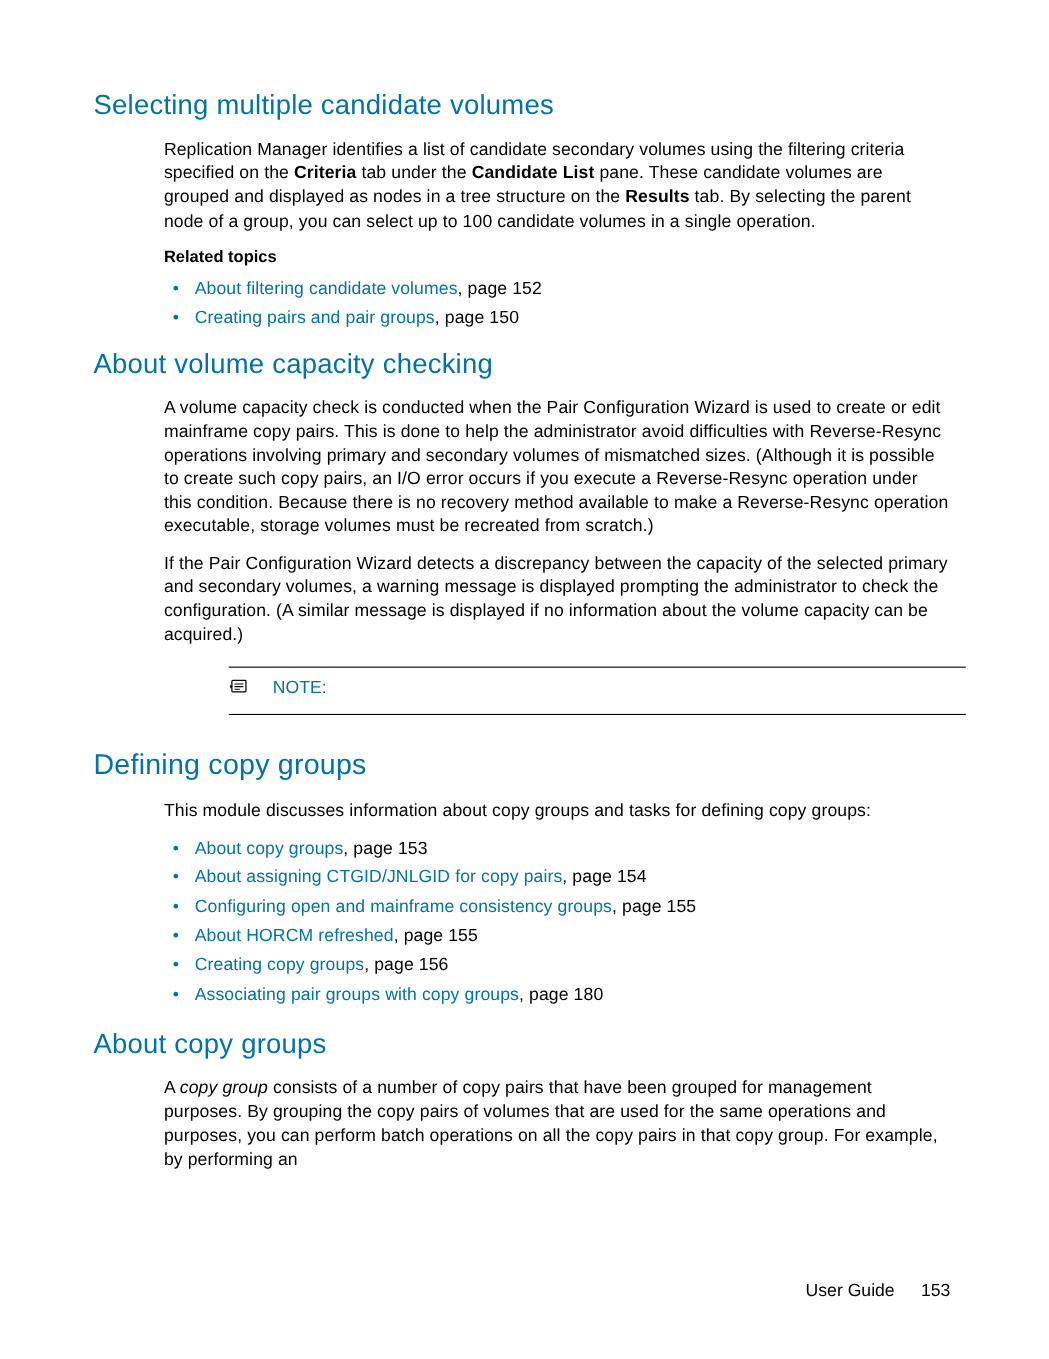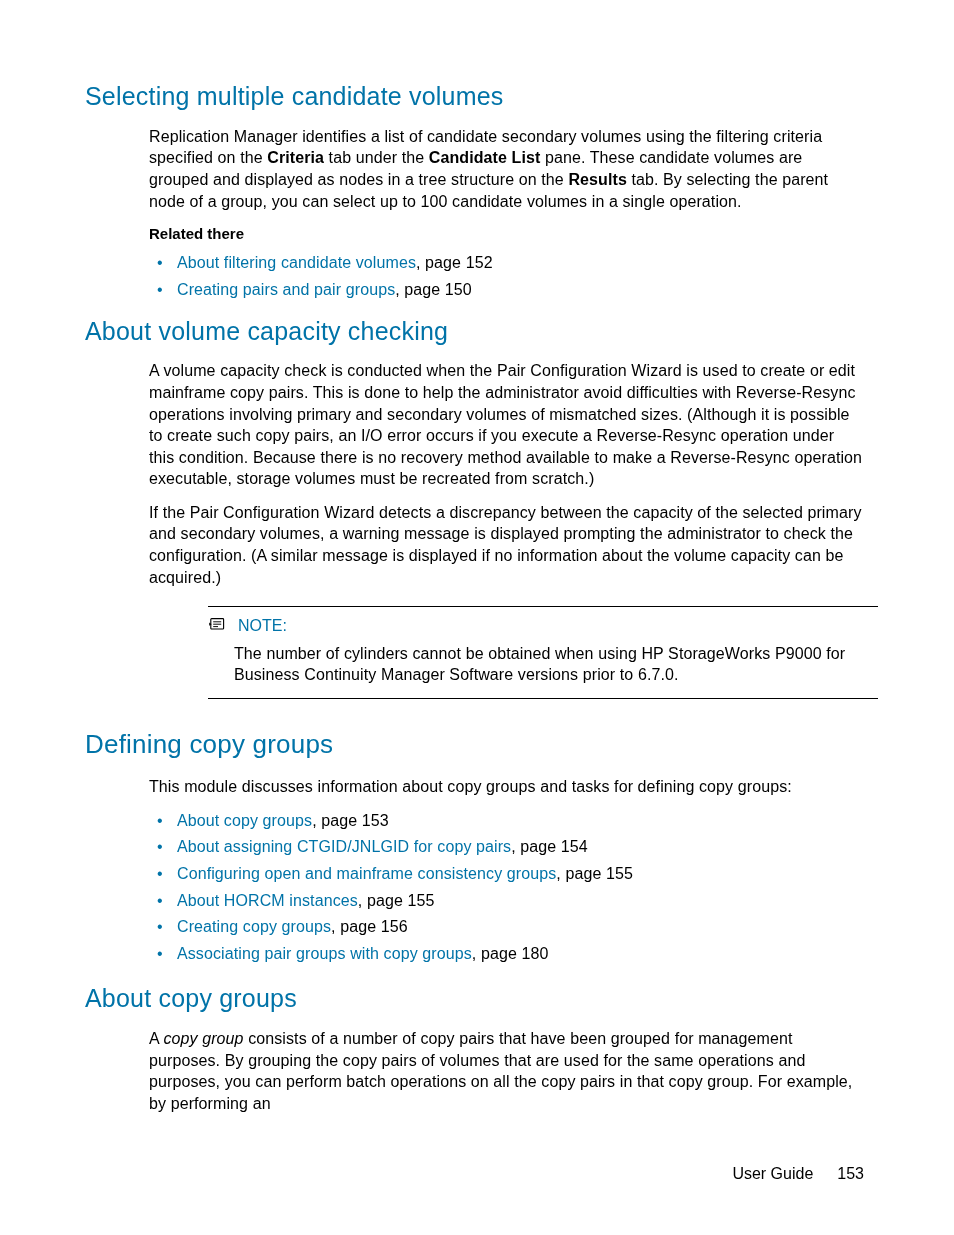--- a/index.html
+++ b/index.html
@@ -81,21 +81,21 @@
   }
   .hr2 {
     border: none;
     border-top: 1px solid #000;
     margin: 12px 0 0 0;
     width: 670px;
   }
   .note-row {
     display: flex;
     align-items: flex-start;
-    gap: 10px;
+    gap: 20px;
     margin: 0 0 6px 0;
   }
   .note-label {
     color: #0073a8;
     font-size: 16px;
   }
   .note-icon {
     width: 20px;
     height: 16px;
     margin-top: 2px;
@@ -119,21 +119,21 @@
 </head>
 <body>
 
 <div class="page">
 
   <h2 class="section">Selecting multiple candidate volumes</h2>
   <div class="body-indent">
     <p>
       <span>Replication Manager identifies a list of candidate secondary volumes using the filtering criteria specified on the </span><span class="bold">Criteria</span><span> tab under the </span><span class="bold">Candidate List</span><span> pane. These candidate volumes are grouped and displayed as nodes in a tree structure on the </span><span class="bold">Results</span><span> tab.  By selecting the parent node of a group, you can select up to 100 candidate volumes in a single operation.</span>
     </p>
-    <div class="related-topics">Related there</div>
+    <div class="related-topics">Related topics</div>
     <ul class="bullets">
       <li><a class="xref">About filtering candidate volumes</a><span>, page 152</span></li>
       <li><a class="xref">Creating pairs and pair groups</a><span>, page 150</span></li>
     </ul>
   </div>
 
   <h2 class="section">About volume capacity checking</h2>
   <div class="body-indent">
     <p>A volume capacity check is conducted when the Pair Configuration Wizard is used to create or edit mainframe copy pairs. This is done to help the administrator avoid difficulties with Reverse-Resync operations involving primary and secondary volumes of mismatched sizes. (Although it is possible to create such copy pairs, an I/O error occurs if you execute a Reverse-Resync operation under this condition. Because there is no recovery method available to make a Reverse-Resync operation executable, storage volumes must be recreated from scratch.)</p>
     <p>If the Pair Configuration Wizard detects a discrepancy between the capacity of the selected primary and secondary volumes, a warning message is displayed prompting the administrator to check the configuration. (A similar message is displayed if no information about the volume capacity can be acquired.)</p>
@@ -144,32 +144,31 @@
     <div class="note-row">
       <svg class="note-icon" viewBox="0 0 24 20">
         <rect x="3" y="2" width="16" height="13" rx="1" fill="none" stroke="#000" stroke-width="1.4"></rect>
         <line x1="6" y1="6" x2="16" y2="6" stroke="#000" stroke-width="1.2"></line>
         <line x1="6" y1="9" x2="16" y2="9" stroke="#000" stroke-width="1.2"></line>
         <line x1="6" y1="12" x2="12" y2="12" stroke="#000" stroke-width="1.2"></line>
         <path d="M1 7 L4 9 L1 11 Z" fill="#000"></path>
       </svg>
       <span class="note-label">NOTE:</span>
     </div>
-    <p class="note-body">The number of cylinders cannot be obtained when using HP StorageWorks P9000 for Business Continuity Manager Software versions prior to 6.7.0.</p>
     <hr class="hr2">
   </div>
 
   <h1 class="major">Defining copy groups</h1>
   <div class="body-indent">
     <p>This module discusses information about copy groups and tasks for defining copy groups:</p>
     <ul class="bullets">
       <li><a class="xref">About copy groups</a><span>, page 153</span></li>
       <li><a class="xref">About assigning CTGID/JNLGID for copy pairs</a><span>, page 154</span></li>
       <li><a class="xref">Configuring open and mainframe consistency groups</a><span>, page 155</span></li>
-      <li><a class="xref">About HORCM instances</a><span>, page 155</span></li>
+      <li><a class="xref">About HORCM refreshed</a><span>, page 155</span></li>
       <li><a class="xref">Creating copy groups</a><span>, page 156</span></li>
       <li><a class="xref">Associating pair groups with copy groups</a><span>, page 180</span></li>
     </ul>
   </div>
 
   <h2 class="section" style="margin-top:18px;">About copy groups</h2>
   <div class="body-indent">
     <p>
       <span>A </span><span class="italic">copy group</span><span> consists of a number of copy pairs that have been grouped for management purposes. By grouping the copy pairs of volumes that are used for the same operations and purposes, you can perform batch operations on all the copy pairs in that copy group. For example, by performing an</span>
     </p>

